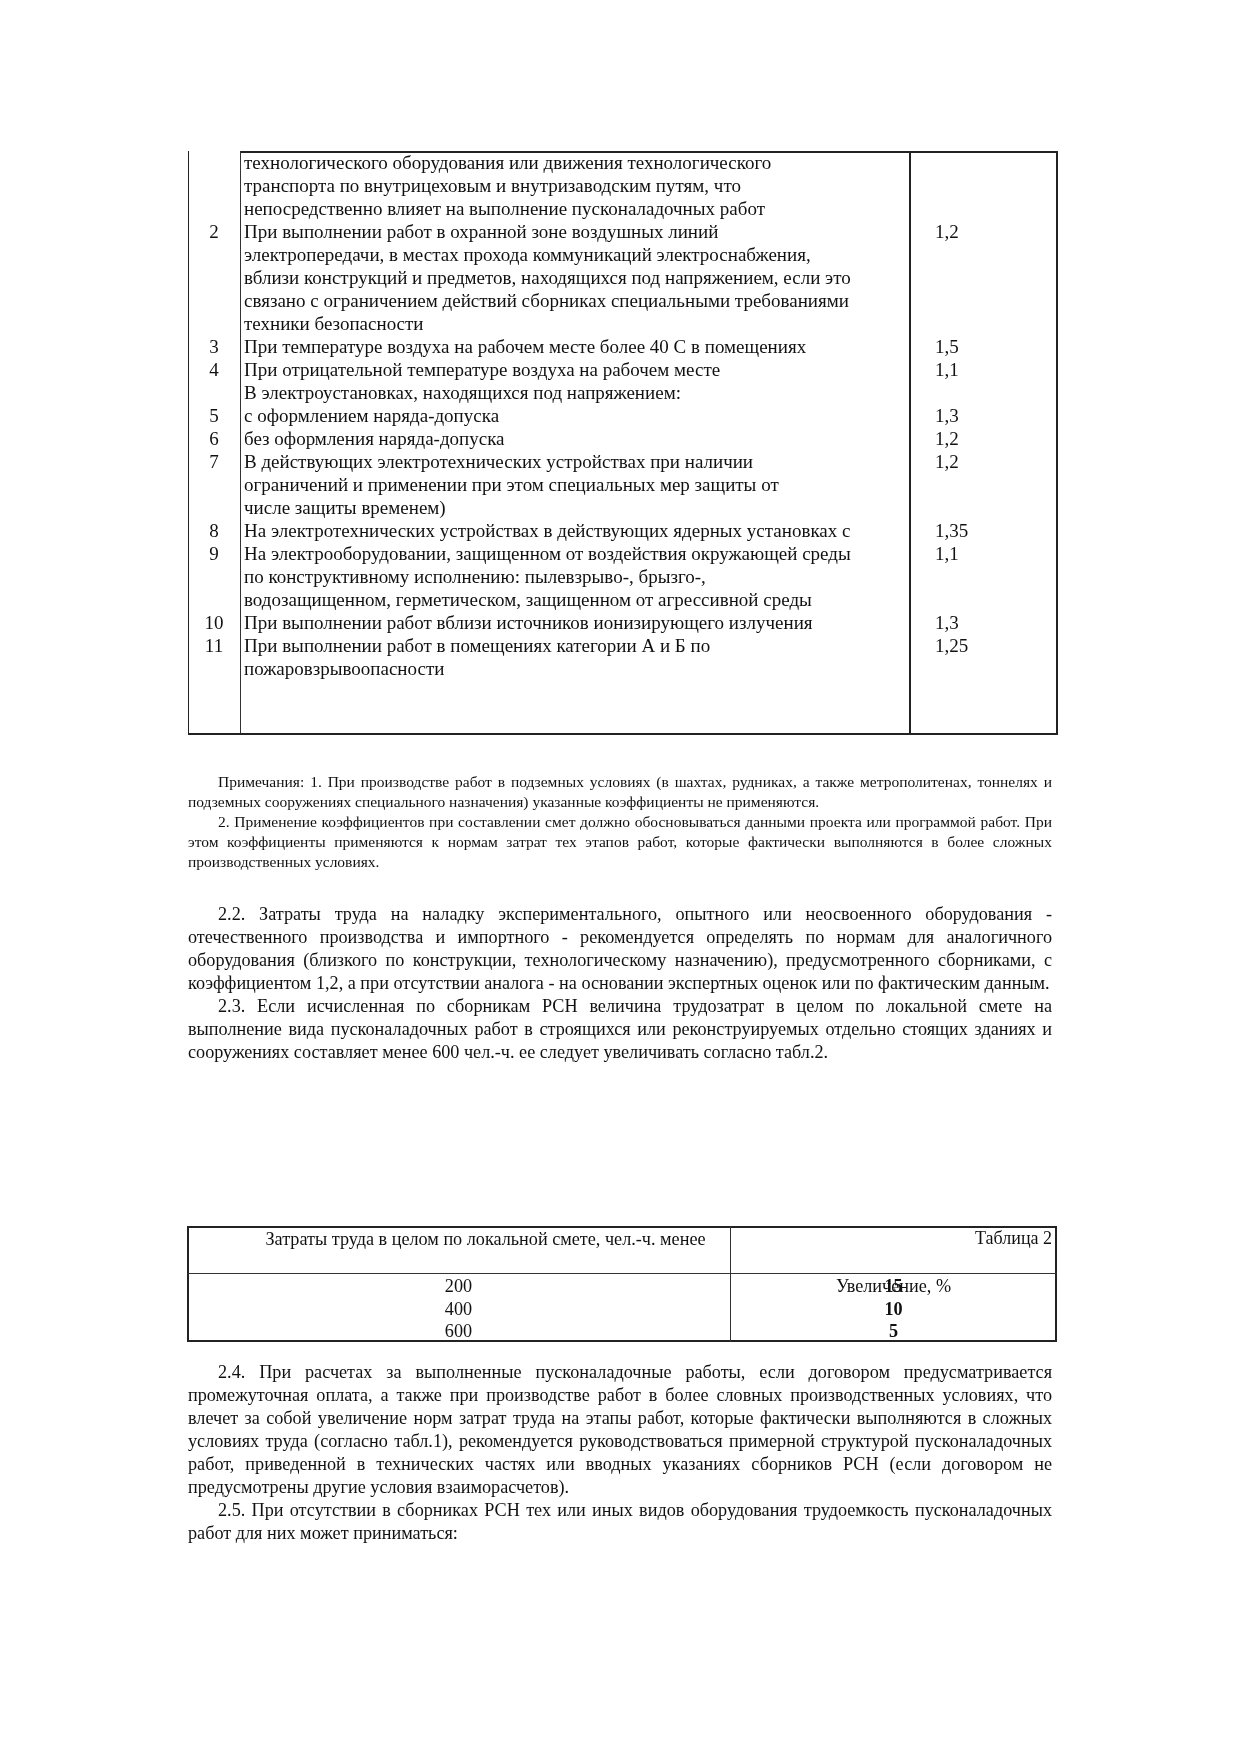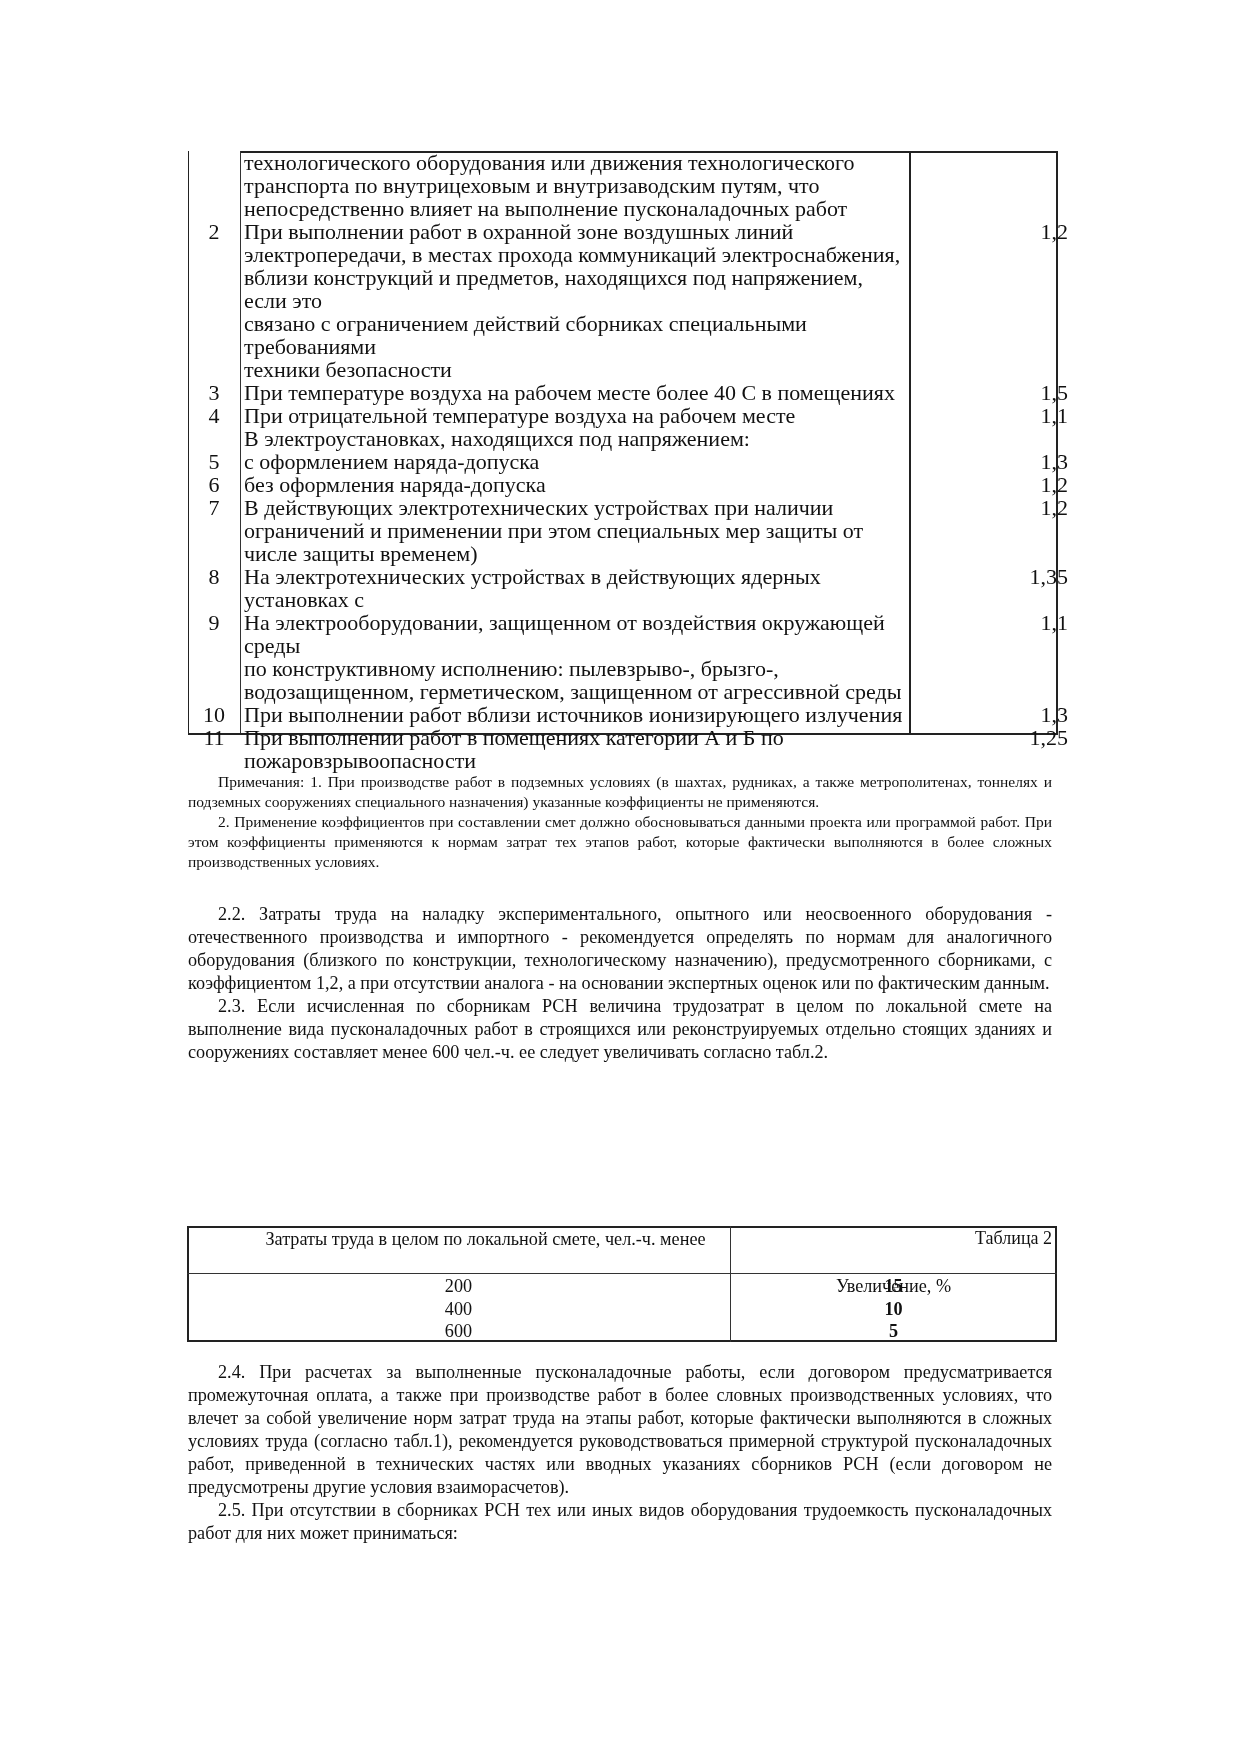--- a/index.html
+++ b/index.html
@@ -8,25 +8,25 @@
   .page { position: absolute; left: 0; top: 0; width: 1240px; height: 1755px; }
 
   
   .t1 { position: absolute; left: 188px; top: 151px; width: 870px; }
   .t1-frame-top { position: absolute; left: 52px; top: 0; width: 818px; height: 0; border-top: 2px solid #222; }
   .t1-frame-bottom { position: absolute; left: 0; top: 582px; width: 870px; height: 0; border-top: 2px solid #222; }
   .t1-line-left { position: absolute; left: 0; top: 0; height: 584px; border-left: 1.5px solid #222; }
   .t1-line-sep { position: absolute; left: 52px; top: 0; height: 584px; border-left: 1.5px solid #333; }
   .t1-line-val { position: absolute; left: 721px; top: 0; height: 584px; border-left: 2px solid #222; }
   .t1-line-right { position: absolute; left: 868px; top: 0; height: 584px; border-left: 2px solid #222; }
-  .t1-rows { position: absolute; left: 0; top: 0; width: 870px; font-size: 22px; line-height: 23px; }
+  .t1-rows { position: absolute; left: 0; top: 0; width: 870px; font-size: 19px; line-height: 23px; }
   .t1-row { display: flex; }
   .t1-num { width: 52px; text-align: center; flex: none; }
   .t1-text { width: 666px; padding-left: 4px; flex: none; }
-  .t1-val { width: 146px; text-align: right; flex: none; padding-left: 12px; }
+  .t1-val { width: 146px; text-align: left; flex: none; padding-left: 12px; margin-left: 13px; }
 
   
   .notes { position: absolute; left: 188px; top: 772px; width: 864px; font-size: 15.5px; line-height: 20px; text-align: justify; }
   .notes p { margin: 0; text-indent: 30px; }
 
   
   .body-text { position: absolute; left: 188px; width: 864px; font-size: 18.2px; line-height: 23px; text-align: justify; }
   .body-text p { margin: 0; text-indent: 30px; }
 
   .caption { position: absolute; left: 900px; top: 1228px; width: 152px; text-align: right; font-size: 18px; }

